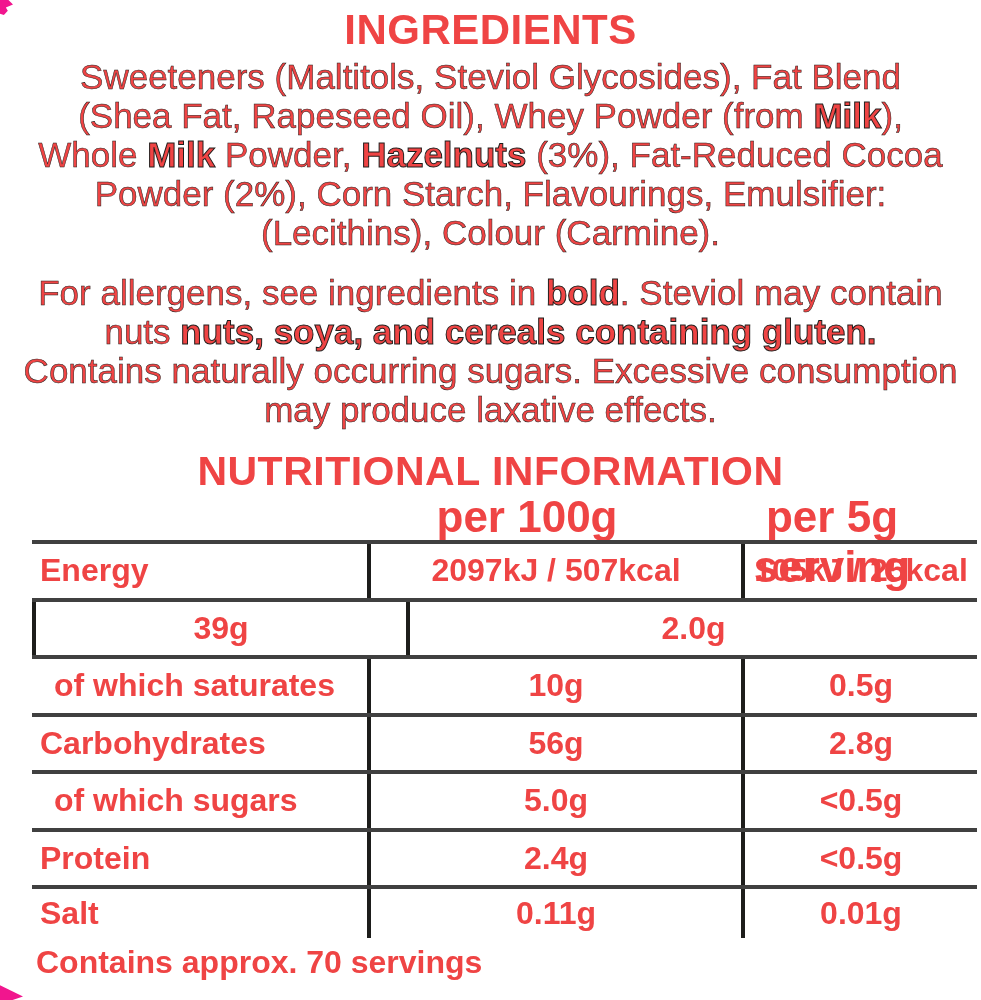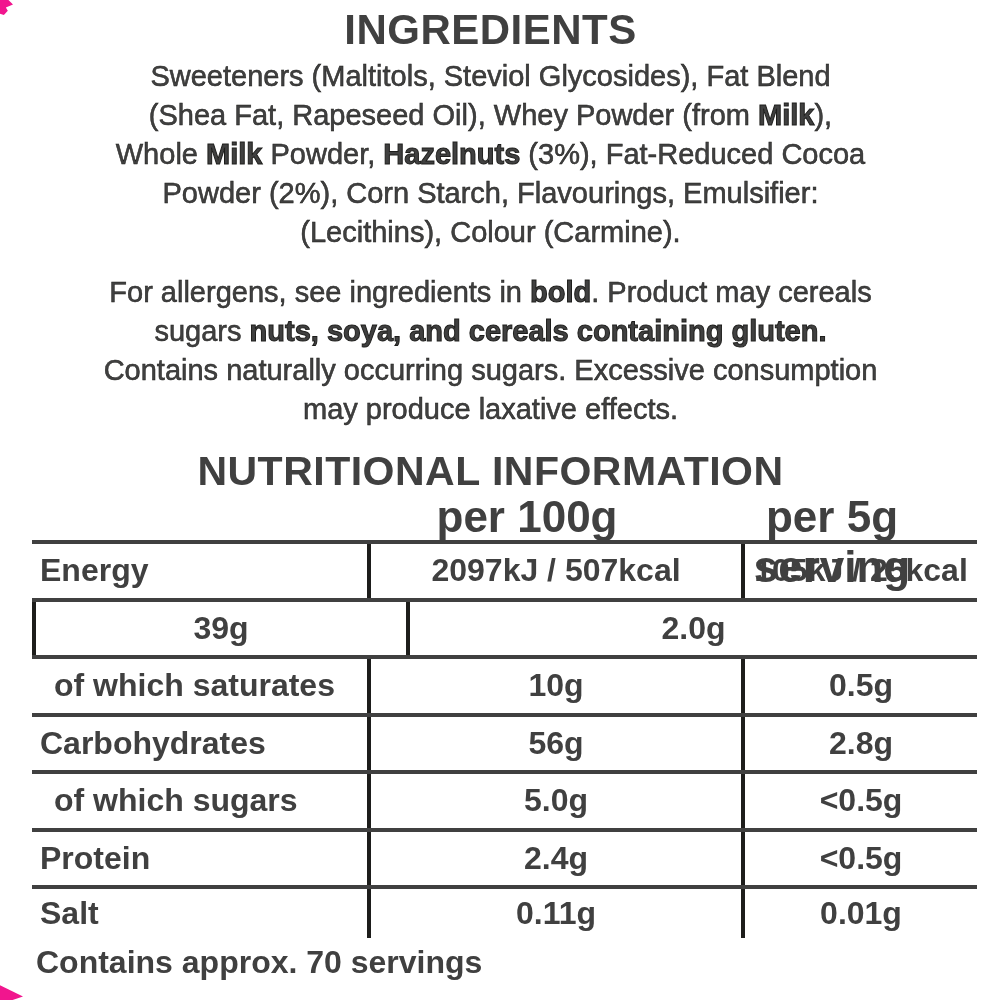--- a/index.html
+++ b/index.html
@@ -5,21 +5,21 @@
   html, body { margin: 0; padding: 0; }
   body {
     width: 981px; height: 1000px;
     background: #ffffff;
     font-family: "Liberation Sans", sans-serif;
   }
   .label-sheet {
     position: relative;
     width: 981px; height: 1000px;
     background: #ffffff;
-    color: #404040;
+    color: #ef4444;
     overflow: hidden;
   }
   
   .pink-top {
     position: absolute; left: 0; top: 0;
     width: 13px; height: 15px;
     background: #f1168e;
     clip-path: polygon(0 0, 65% 0, 100% 30%, 45% 50%, 60% 72%, 30% 100%, 0 92%);
   }
   .pink-bottom {
@@ -31,21 +31,21 @@
   .ing-title, .nut-title {
     position: absolute; left: 0; width: 100%;
     margin: 0; text-align: center;
     font-weight: 700; letter-spacing: 0.5px;
   }
   .ing-title { top: 6px; font-size: 42px; }
   .nut-title { top: 448px; font-size: 41px; }
   .body-text {
     position: absolute; left: 0; width: 100%;
     margin: 0; text-align: center;
-    font-size: 29px; line-height: 39px;
+    font-size: 35px; line-height: 39px;
     font-weight: 400;
     -webkit-text-stroke: 0.5px #1d1d1b;
   }
   .body-text b {
     font-weight: 700;
     -webkit-text-stroke: 1px #1d1d1b;
   }
   .ing-text { top: 57px; }
   .allergen-text { top: 273px; }
   .col-head {
@@ -86,21 +86,21 @@
 
 <div class="label-sheet">
 
   <div class="pink-top"></div>
   <div class="pink-bottom"></div>
 
   <h1 class="ing-title">INGREDIENTS</h1>
 
   <p class="body-text ing-text"><span>Sweeteners (Maltitols, Steviol Glycosides), Fat Blend</span><br><span>(Shea Fat, Rapeseed Oil), Whey Powder (from </span><b>Milk</b><span>),</span><br><span>Whole </span><b>Milk</b><span> Powder, </span><b>Hazelnuts</b><span> (3%), Fat-Reduced Cocoa</span><br><span>Powder (2%), Corn Starch, Flavourings, Emulsifier:</span><br><span>(Lecithins), Colour (Carmine).</span></p>
 
-  <p class="body-text allergen-text"><span>For allergens, see ingredients in </span><b>bold</b><span>. Product may cereals</span><br><span>sugars </span><b>nuts, soya, and cereals containing gluten.</b><br><span>Contains naturally occurring sugars. Excessive consumption</span><br><span>may produce laxative effects.</span></p>
+  <p class="body-text allergen-text"><span>For allergens, see ingredients in </span><b>bold</b><span>. Steviol may contain</span><br><span>nuts </span><b>nuts, soya, and cereals containing gluten.</b><br><span>Contains naturally occurring sugars. Excessive consumption</span><br><span>may produce laxative effects.</span></p>
 
   <h2 class="nut-title">NUTRITIONAL INFORMATION</h2>
 
   <div class="col-head per100">per 100g</div>
   <div class="col-head per5">per 5g serving</div>
 
   <div class="ntable">
     <div class="nrow">
       <div class="cell c1">Energy</div>
       <div class="cell c2">2097kJ / 507kcal</div>

